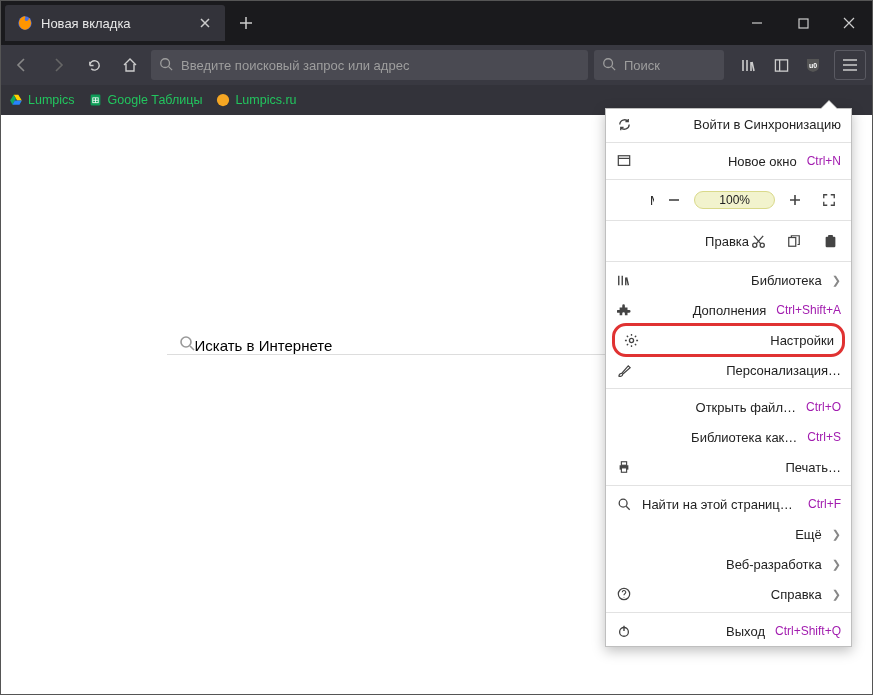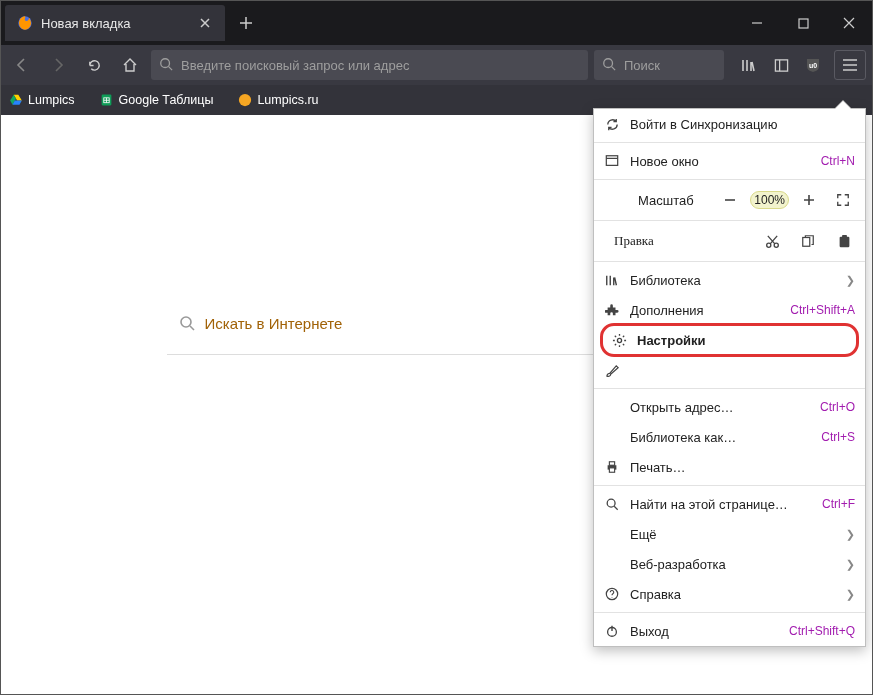--- a/index.html
+++ b/index.html
@@ -17,45 +17,45 @@
   .navbar { background: #393941; height: 40px; display: flex; align-items: center; padding: 0 6px; gap: 6px; }
   .nav-btn { width: 30px; height: 30px; display: flex; align-items: center; justify-content: center; color: #ccc; cursor: pointer; border-radius: 3px; }
   .nav-btn.disabled { color: #666; }
   .urlbar, .searchbar { background: #4a4a52; height: 30px; border-radius: 3px; display: flex; align-items: center; padding: 0 8px; color: #9e9e9e; font-size: 13px; gap: 8px; }
   .urlbar { flex: 1; }
   .searchbar { width: 130px; }
   .toolbar-extra { display: flex; gap: 2px; margin-left: 4px; }
   .hamburger { width: 32px; height: 30px; display: flex; align-items: center; justify-content: center; cursor: pointer; border-radius: 3px; border: 1px solid #5a5a62; }
   .hamburger svg { stroke: #ccc; }
 
-  .bookmarks { background: #33333a; height: 30px; display: flex; align-items: center; padding: 0 8px; gap: 25px; font-size: 12.5px; color: #ffffff; }
+  .bookmarks { background: #33333a; height: 30px; display: flex; align-items: center; padding: 0 8px; gap: 14px; font-size: 12.5px; color: #22c55e; }
   .bm { display: inline-flex; align-items: center; gap: 5px; cursor: pointer; }
   .bm-ico { width: 14px; height: 14px; display: inline-flex; align-items: center; justify-content: center; }
 
   .content { flex: 1; background: #fff; position: relative; }
-  .search-home { position: absolute; top: 200px; left: 50%; transform: translateX(-50%); width: 540px; height: 40px; display: flex; align-items: flex-start; padding: 0 12px; gap: 10px; color: #a16207; font-size: 15px; border-bottom: 1px solid #ddd; }
-
-  .menu { position: absolute; top: 107px; right: 6px; width: 273px; background: #fff; border: 1px solid #bfbfbf; box-shadow: 0 4px 12px rgba(0,0,0,0.25); font-size: 13px; color: #222; z-index: 10; }
+  .search-home { position: absolute; top: 200px; left: 50%; transform: translateX(-50%); width: 540px; height: 40px; display: flex; align-items: flex-end; padding: 0 12px; gap: 0; color: #000000; font-size: 15px; border-bottom: 1px solid #ddd; }
+
+  .menu { position: absolute; top: 107px; right: 20px; width: 247px; background: #fff; border: 1px solid #bfbfbf; box-shadow: 0 4px 12px rgba(0,0,0,0.25); font-size: 13px; color: #222; z-index: 10; text-align: right; }
   .menu-item { height: 30px; display: flex; align-items: center; padding: 0 10px; gap: 10px; cursor: pointer; position: relative; }
   .menu-ico { width: 16px; height: 16px; display: inline-flex; align-items: center; justify-content: center; flex-shrink: 0; }
   .menu-label { flex: 1; white-space: nowrap; overflow: hidden; text-overflow: ellipsis; }
   .menu-shortcut { color: #a21caf; font-size: 12px; }
   .menu-sep { height: 1px; background: #e2e2e2; margin: 3px 0; }
   .chev { color: #888; font-size: 11px; }
   .zoom-row { height: 34px; display: flex; align-items: center; padding: 0 8px; gap: 6px; }
   .zoom-row .menu-label { margin-left: 36px; }
   .zoom-btn { width: 28px; height: 24px; display: flex; align-items: center; justify-content: center; cursor: pointer; border-radius: 2px; font-size: 16px; }
-  .zoom-val { background: #f2f3cd; border: 1px solid #d9d98a; border-radius: 10px; padding: 1px 3px; font-size: 12px; }
+  .zoom-val { background: #f2f3cd; border: 1px solid #d9d98a; border-radius: 10px; padding: 1px 24px; font-size: 12px; }
   .edit-row { height: 34px; display: flex; align-items: center; padding: 0 8px; }
-  .edit-row .menu-label { margin-left: 12px; flex: 1; font-family: Liberation Serif, serif; }
+  .edit-row .menu-label { margin-left: 12px; flex: 1; }
   .edit-icons { display: flex; gap: 18px; margin-right: 4px; }
   .edit-ico { width: 18px; height: 18px; display: flex; align-items: center; justify-content: center; cursor: pointer; }
   .caret { position: absolute; top: -8px; right: 14px; width: 0; height: 0; border-left: 8px solid transparent; border-right: 8px solid transparent; border-bottom: 8px solid #fff; filter: drop-shadow(0 -1px 0 #bfbfbf); }
 
-  .highlight-item { border: 3px solid #e03232; border-radius: 14px; height: 34px; margin: -2px 6px; padding: 0 8px; font-weight: bold; }
+  .highlight-item { border: 3px solid #e03232; border-radius: 14px; height: 34px; margin: -2px 6px; padding: 0 8px; }
 </style>
 </head>
 <body>
 
 <div class="window">
 
   <div class="titlebar">
     <div class="tab">
       <span class="favicon">
         <svg width="16" height="16" viewBox="0 0 24 24">
@@ -294,26 +294,27 @@
           </svg>
         </span>
       <span class="menu-label">Настройки</span>
     </div>
     <div class="menu-item">
       <span class="menu-ico">
           <svg width="15" height="15" viewBox="0 0 16 16">
             <path d="M2 14c0-2 2-3 3-3l7-8 2 2-8 7c0 1-1 3-4 2z" fill="none" stroke="#444" stroke-width="1.3"></path>
           </svg>
         </span>
+      <span class="menu-label">Персонализация…</span>
     </div>
     <div class="menu-sep"></div>
 
     <div class="menu-item">
       <span class="menu-ico"></span>
-      <span class="menu-label">Открыть адрес…</span>
+      <span class="menu-label">Открыть файл…</span>
       <span class="menu-shortcut">Ctrl+O</span>
     </div>
     <div class="menu-item">
       <span class="menu-ico"></span>
       <span class="menu-label">Библиотека как…</span>
       <span class="menu-shortcut">Ctrl+S</span>
     </div>
     <div class="menu-item">
       <span class="menu-ico">
           <svg width="14" height="14" viewBox="0 0 16 16">

